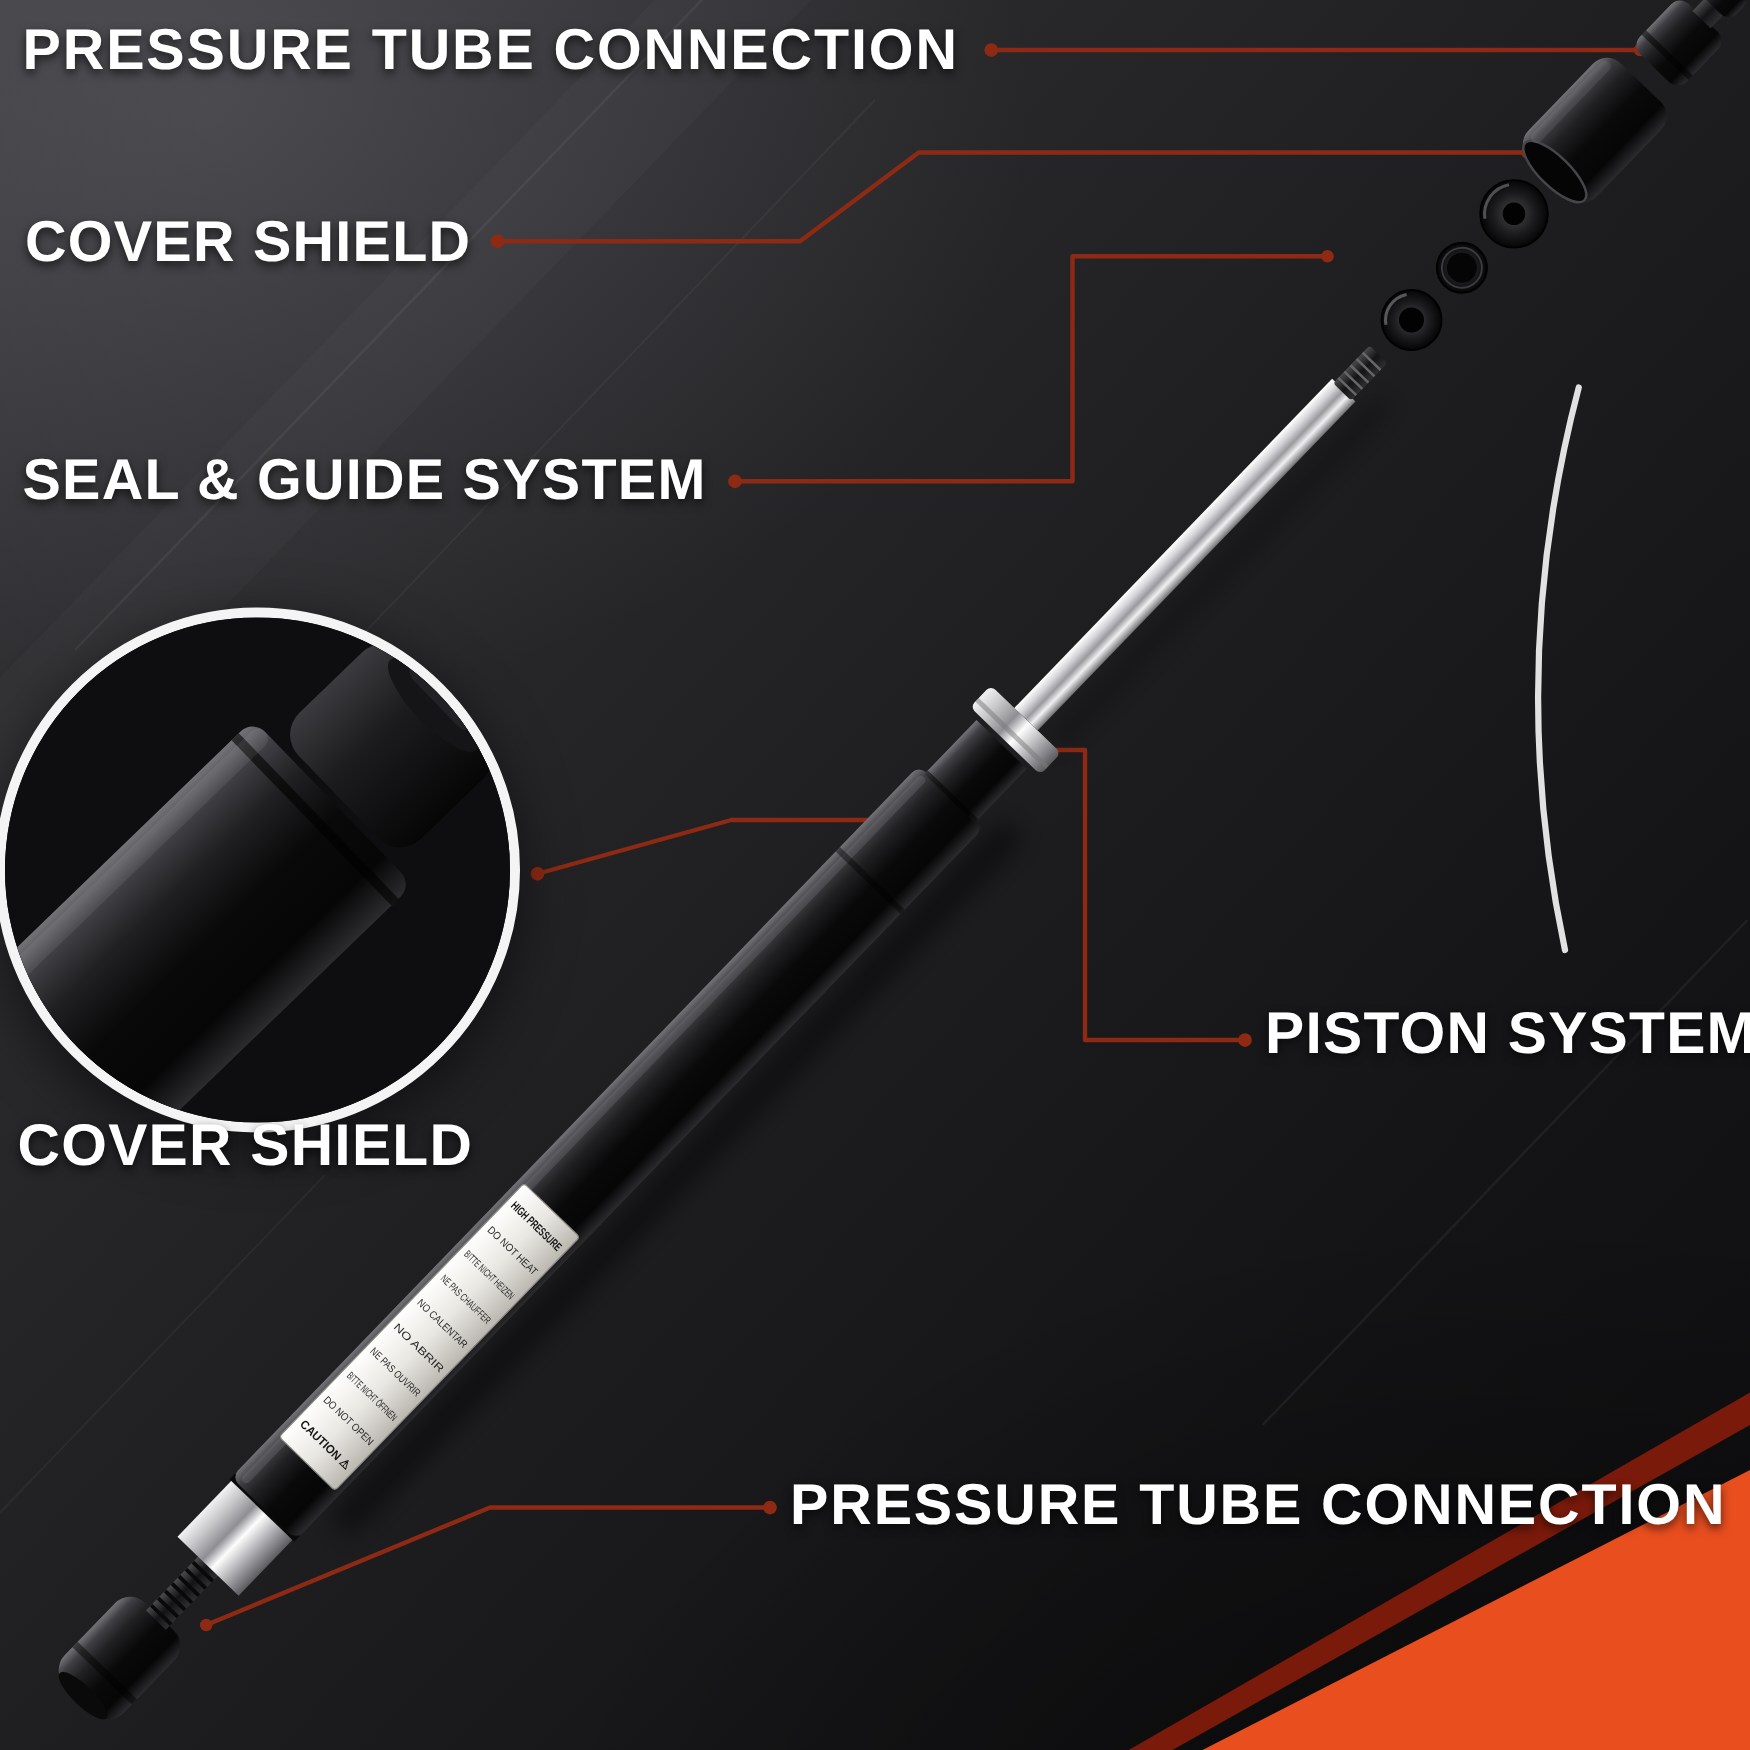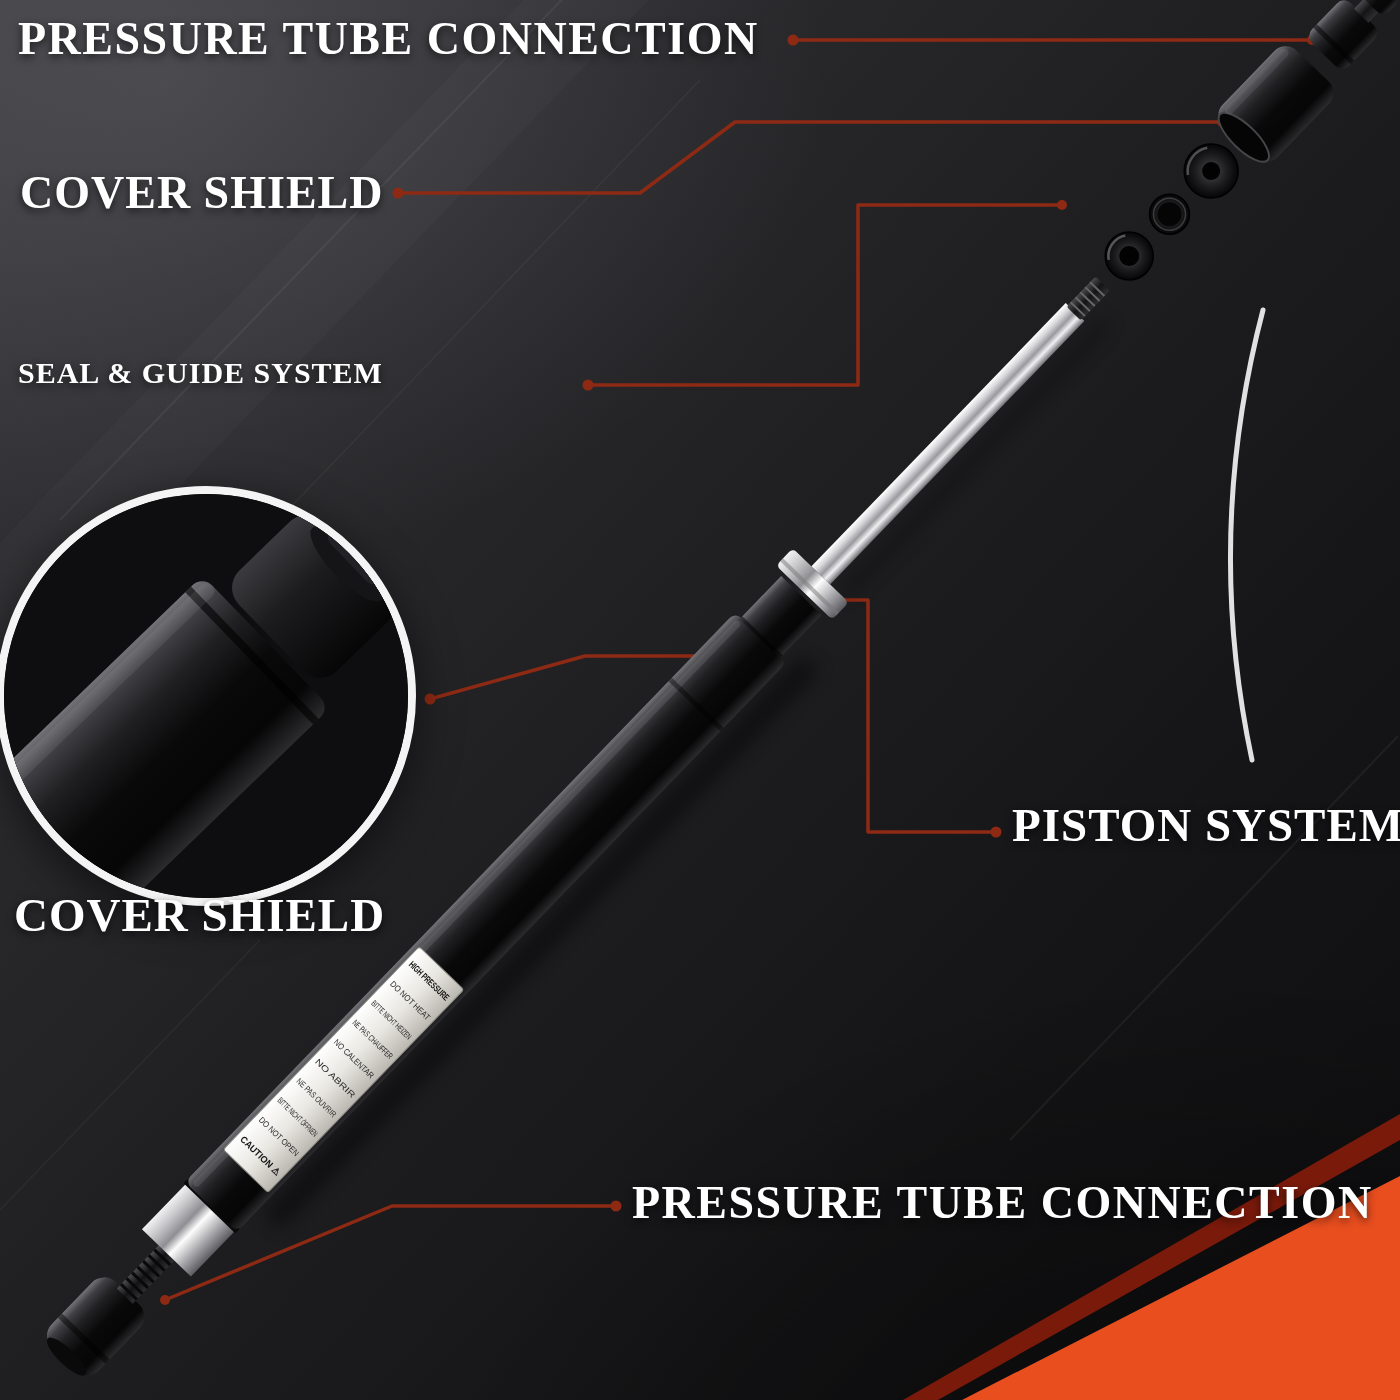--- a/index.html
+++ b/index.html
@@ -7,25 +7,25 @@
   .stage{
     position:relative; width:1400px; height:1400px; overflow:hidden;
     background:
       radial-gradient(1100px 800px at 12% 6%, rgba(160,160,170,0.20), rgba(0,0,0,0) 60%),
       radial-gradient(1500px 1100px at 88% 112%, rgba(0,0,0,0.55), rgba(0,0,0,0) 55%),
       linear-gradient(133deg,#3b3b3f 0%,#29292c 28%,#1d1d20 52%,#141416 75%,#0e0e10 100%);
   }
   .scene{ position:absolute; left:0; top:0; }
   .callout{
     position:absolute; color:#ffffff; font-weight:700; white-space:nowrap;
-    letter-spacing:1px; text-shadow:0 3px 8px rgba(0,0,0,0.65);font-family:Liberation Serif, serif;
+    letter-spacing:1px; text-shadow:0 3px 8px rgba(0,0,0,0.65);
   }
   .c1{ left:18px;  top:12px;   font-size:46px; letter-spacing:1.5px; }
   .c2{ left:20px;  top:166px;  font-size:46px; }
-  .c3{ left:18px;  top:356px;  font-size:30px; }
+  .c3{ left:18px;  top:356px;  font-size:46px; }
   .c4{ left:14px;  top:888px;  font-size:47px; }
   .c5{ left:1012px;top:798px;  font-size:47px; }
   .c6{ left:632px; top:1176px; font-size:46px; letter-spacing:1.5px; }
   .inset{
     position:absolute; left:-4px; top:486px; width:420px; height:420px;
     border:8px solid #f4f4f4; border-radius:50%; overflow:hidden;
     background:#0f0f11; box-shadow:0 12px 44px rgba(0,0,0,0.55);
   }
   .inset svg{ display:block; }
 </style>

